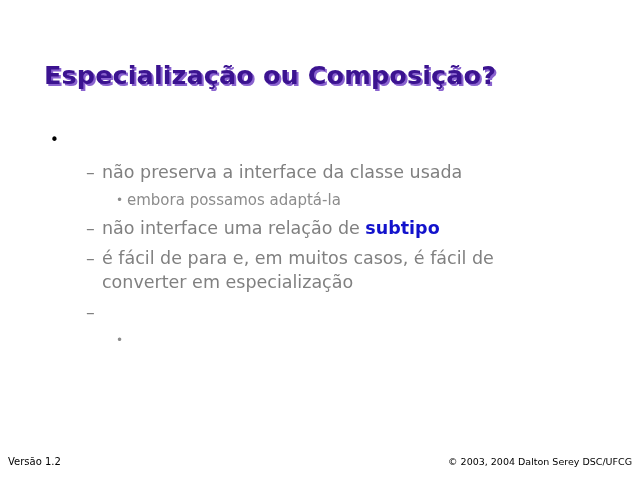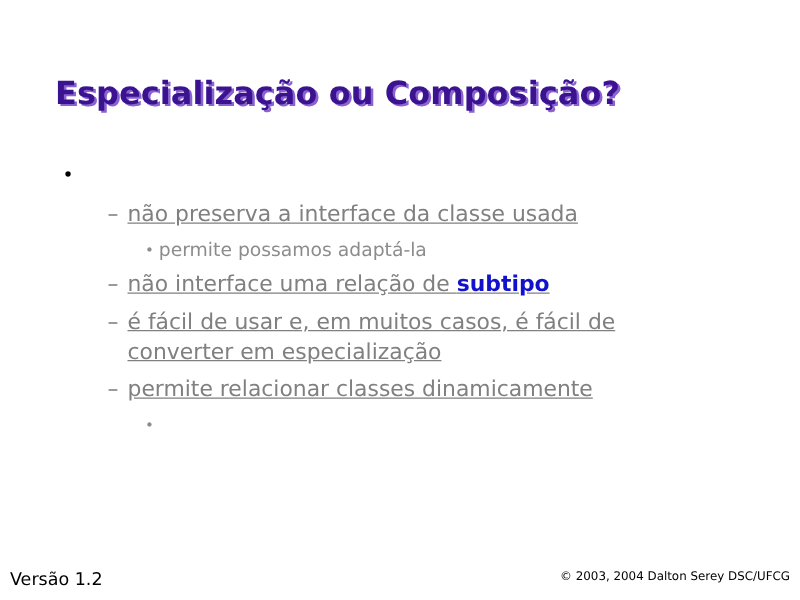--- a/index.html
+++ b/index.html
@@ -83,21 +83,20 @@
     line-height: 24px;
     padding-left: 86px;
     margin-bottom: 6px;
   }
   .lvl2 .bullet-mark {
     width: 16px;
     font-size: 17.5px;
   }
   .lvl2 .bullet-text {
     max-width: 470px;
-    text-decoration: underline;
   }
 
   
   .lvl3 {
     color: #8c8c8c;
     font-size: 15px;
     line-height: 21px;
     padding-left: 116px;
     margin-bottom: 5px;
   }
@@ -121,21 +120,21 @@
     position: absolute;
     left: 0;
     top: 456px;
     width: 640px;
     height: 18px;
   }
   #footer-version {
     position: absolute;
     left: 8px;
     top: 0;
-    font-size: 14px;
+    font-size: 10px;
     color: #000000;
     white-space: nowrap;
   }
   #footer-copyright {
     position: absolute;
     right: 8px;
     top: 0;
     font-size: 9.5px;
     color: #000000;
     white-space: nowrap;
@@ -154,36 +153,35 @@
       <span class="bullet-mark">•</span>
     </div>
 
     <div class="bullet-row lvl2">
       <span class="bullet-mark">–</span>
       <span class="bullet-text">não preserva a interface da classe usada</span>
     </div>
 
     <div class="bullet-row lvl3">
       <span class="bullet-mark">•</span>
-      <span class="bullet-text">permite possamos adaptá-la</span>
+      <span class="bullet-text">embora possamos adaptá-la</span>
     </div>
 
     <div class="bullet-row lvl2">
       <span class="bullet-mark">–</span>
       <span class="bullet-text"><span>não interface uma relação de </span><span class="kw">subtipo</span></span>
     </div>
 
     <div class="bullet-row lvl2">
       <span class="bullet-mark">–</span>
-      <span class="bullet-text">é fácil de usar e, em muitos casos, é fácil de converter em especialização</span>
+      <span class="bullet-text">é fácil de para e, em muitos casos, é fácil de converter em especialização</span>
     </div>
 
     <div class="bullet-row lvl2">
       <span class="bullet-mark">–</span>
-      <span class="bullet-text">permite relacionar classes dinamicamente</span>
     </div>
 
     <div class="bullet-row lvl3">
       <span class="bullet-mark">•</span>
     </div>
 
   </div>
 
   <div id="footer">
     <span id="footer-version">Versão 1.2</span>

